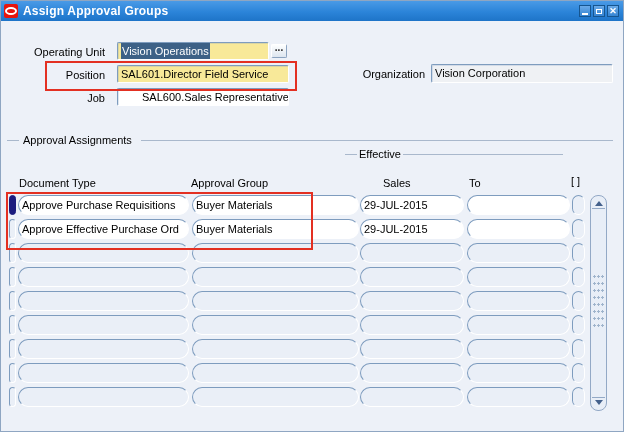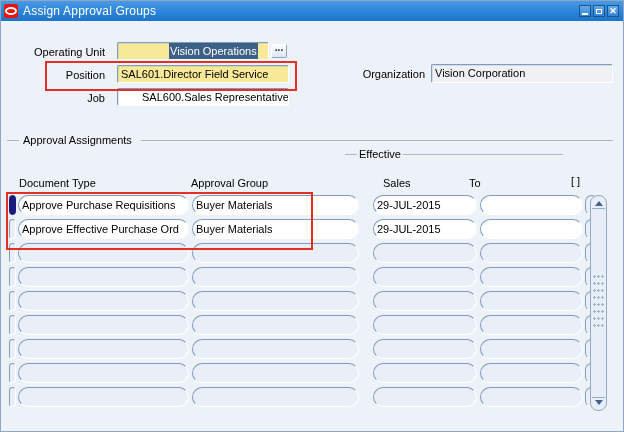--- a/index.html
+++ b/index.html
@@ -40,21 +40,21 @@
     width:14px;height:14px;margin-left:3px;
     background:#e8150d;border-radius:2px;
     display:flex;align-items:center;justify-content:center;
     flex:0 0 auto;
   }
   .oracle-logo .ring{
     width:8px;height:4px;border:2px solid #fff;border-radius:50%;
   }
   .title-text{
     color:#fff;font-size:12px;margin-left:5px;
-    white-space:nowrap;letter-spacing:.2px;
+    white-space:nowrap;letter-spacing:.2px;font-weight:bold;
   }
   .win-buttons{
     position:absolute;right:6px;top:4px;display:flex;gap:2px;
   }
   .win-btn{
     width:12px;height:12px;box-sizing:border-box;
     background:linear-gradient(to bottom,#6aaae8,#3584d2);
     border:1px solid #16558f;
     display:flex;align-items:center;justify-content:center;
     color:#fff;font-size:8px;line-height:1;cursor:default;
@@ -70,21 +70,21 @@
     background:#fff;
     border:1px solid;
     border-color:var(--bevel-dark) var(--bevel-light) var(--bevel-light) var(--bevel-dark);
     border-radius:2px;
     padding:2px 2px 0 3px;
     white-space:nowrap;overflow:hidden;
     box-shadow:inset 1px 1px 0 rgba(126,156,190,.25);
   }
   .field.required{background:var(--required-yellow);}
   .field.readonly{background:#eff1f4;}
-  .sel{background:var(--selection-blue);color:#fff;padding:12px 1px;margin-left:48px;}
+  .sel{background:var(--selection-blue);color:#fff;padding:12px 1px;}
   .lov-button{
     position:absolute;box-sizing:border-box;
     background:linear-gradient(to bottom,#fdfefe,#dde6f0);
     border:1px solid;
     border-color:#fff #8ba3c0 #8ba3c0 #fff;
     border-radius:2px;
     font-weight:bold;font-size:10px;line-height:6px;
     text-align:center;color:#222;cursor:default;
   }
   .hline{position:absolute;height:1px;background:var(--line-gray);}
@@ -102,21 +102,21 @@
     border-color:var(--bevel-dark) var(--bevel-light) var(--bevel-light) var(--bevel-dark);
     border-radius:10px;
     padding:3px 2px 0 3px;
     white-space:nowrap;overflow:hidden;
     font-size:11px;
   }
   .trow.filled .cell.txt{background:#fff;}
   .cell.indicator{width:7px;padding:0;margin-right:2px;}
   .trow.current .cell.indicator{background:var(--indicator-navy);border-color:var(--indicator-navy);}
   .cell.c-doc{width:171px;margin-right:3px;}
-  .cell.c-grp{width:167px;margin-right:14px;}
+  .cell.c-grp{width:167px;margin-right:1px;}
   .cell.c-from{width:104px;margin-right:3px;}
   .cell.c-to{width:103px;margin-right:2px;}
   .cell.c-flag{width:13px;background:var(--cell-empty);}
   
   .vscroll{
     position:absolute;left:589px;top:194px;width:17px;height:216px;
     box-sizing:border-box;
     background:#e8eef7;
     border:1px solid #93a9c6;
     border-radius:8px;

